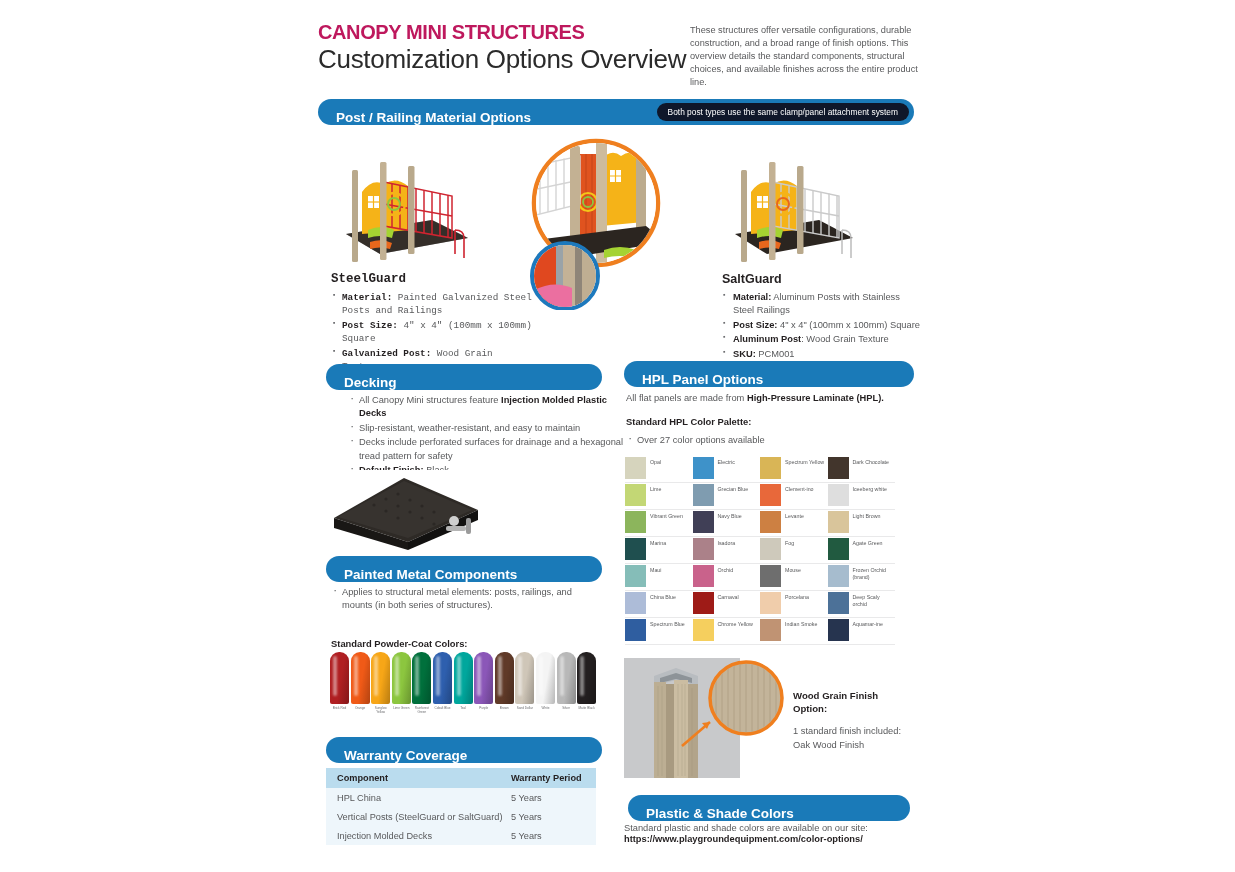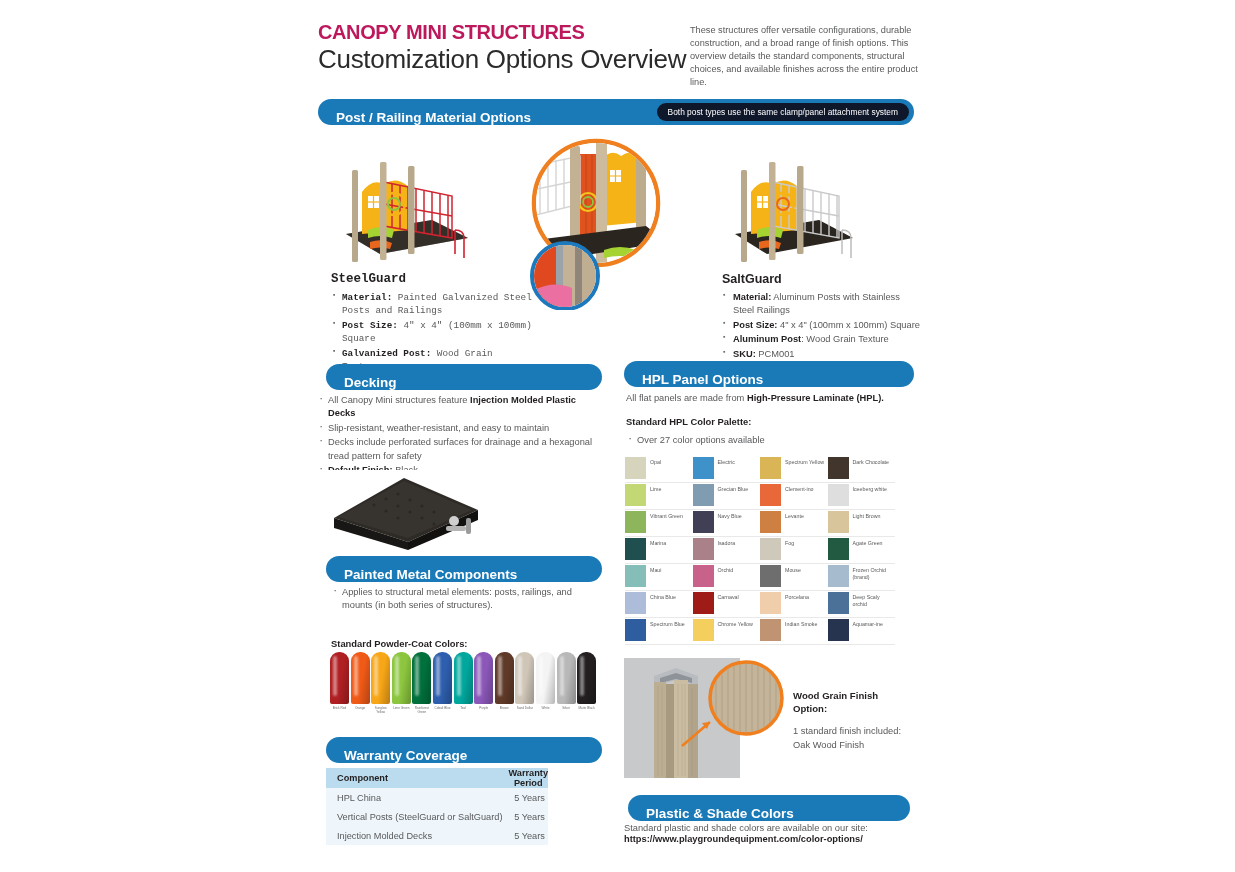--- a/index.html
+++ b/index.html
@@ -56,25 +56,25 @@
   .pc-row { position:absolute; display:flex; gap:1.6px; }
   .pc-item { width:19px; }
   .pc-cap { width:19px; height:52px; border-radius:9px 9px 2px 2px; position:relative; overflow:hidden;}
   .pc-cap:after {
     content:""; position:absolute; left:3px; top:4px; width:4px; height:40px;
     background:rgba(255,255,255,0.45); border-radius:3px; filter:blur(1px);
   }
   .pc-nm { font-size:3.1px; color:#6d6e71; text-align:center; line-height:1.3; margin-top:2px; }
 
   
-  .wt { position:absolute; width:222px; }
+  .wt { position:absolute; width:270px; }
   .wt-head { background:#badcee; display:flex; height:20px; align-items:center; font-size:9.2px; font-weight:bold; color:#231f20;}
   .wt-row { background:#eef6fb; display:flex; height:19px; align-items:center; font-size:9.2px; color:#58595b;}
   .wt-c1 { width:185px; padding-left:11px; }
-  .wt-c2 { flex:1;text-align:center; }
+  .wt-c2 { flex:1; }
 
   
   .wg-wrap { position:absolute; }
   .wg-title { font-size:9.6px; font-weight:bold; color:#231f20; line-height:1.35;}
   .wg-text { font-size:9.3px; color:#58595b; line-height:1.5; margin-top:9px;}
 
   .link { font-size:9.3px; color:#231f20; font-weight:bold; }
 </style>
 </head>
 <body>
@@ -229,21 +229,21 @@
       <li><b>Material:</b> <span> Aluminum Posts with Stainless Steel Railings</span></li>
       <li><b>Post Size:</b> <span>4" x 4" (100mm x 100mm) Square</span></li>
       <li><b>Aluminum Post</b><span>: Wood Grain Texture</span></li>
       <li><b>SKU:</b> <span>PCM001</span></li>
     </ul>
   </div>
 
   <div class="bar" style="position:absolute;left:326px;top:364px;width:276px;">
     <span>Decking</span>
   </div>
-  <div style="position:absolute;left:317px;top:394px;width:276px;">
+  <div style="position:absolute;left:348px;top:394px;width:276px;">
     <ul class="b thin">
       <li><span>All Canopy Mini structures feature </span><b>Injection Molded Plastic Decks</b></li>
       <li><span>Slip-resistant, weather-resistant, and easy to maintain</span></li>
       <li><span>Decks include perforated surfaces for drainage and a hexagonal tread pattern for safety</span></li>
       <li><b>Default Finish:</b><span> Black</span></li>
     </ul>
   </div>
 
   <div class="photo" style="left:326px;top:470px;width:180px;height:80px;">
     <svg width="180" height="80" viewBox="0 0 180 80">

